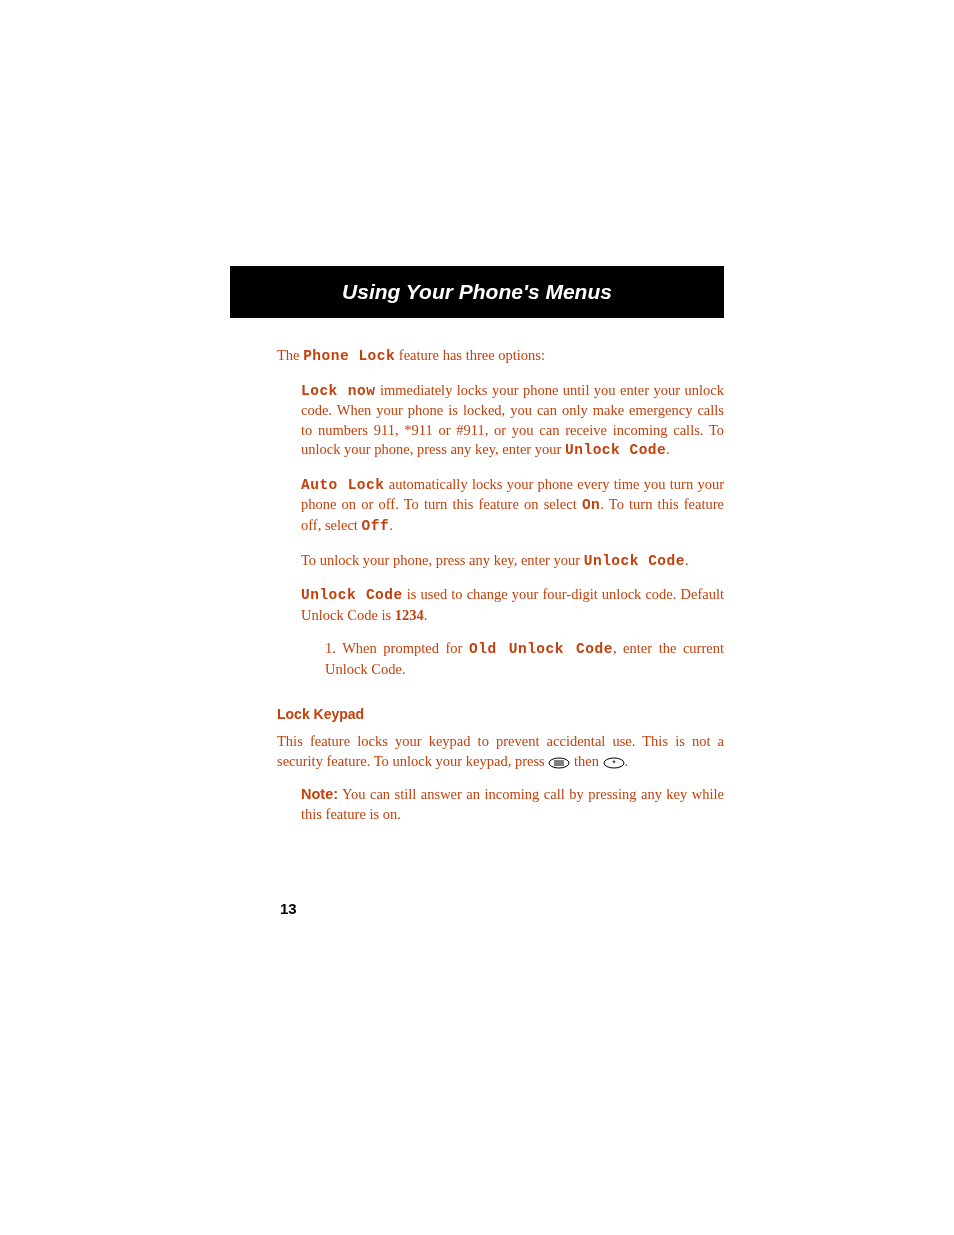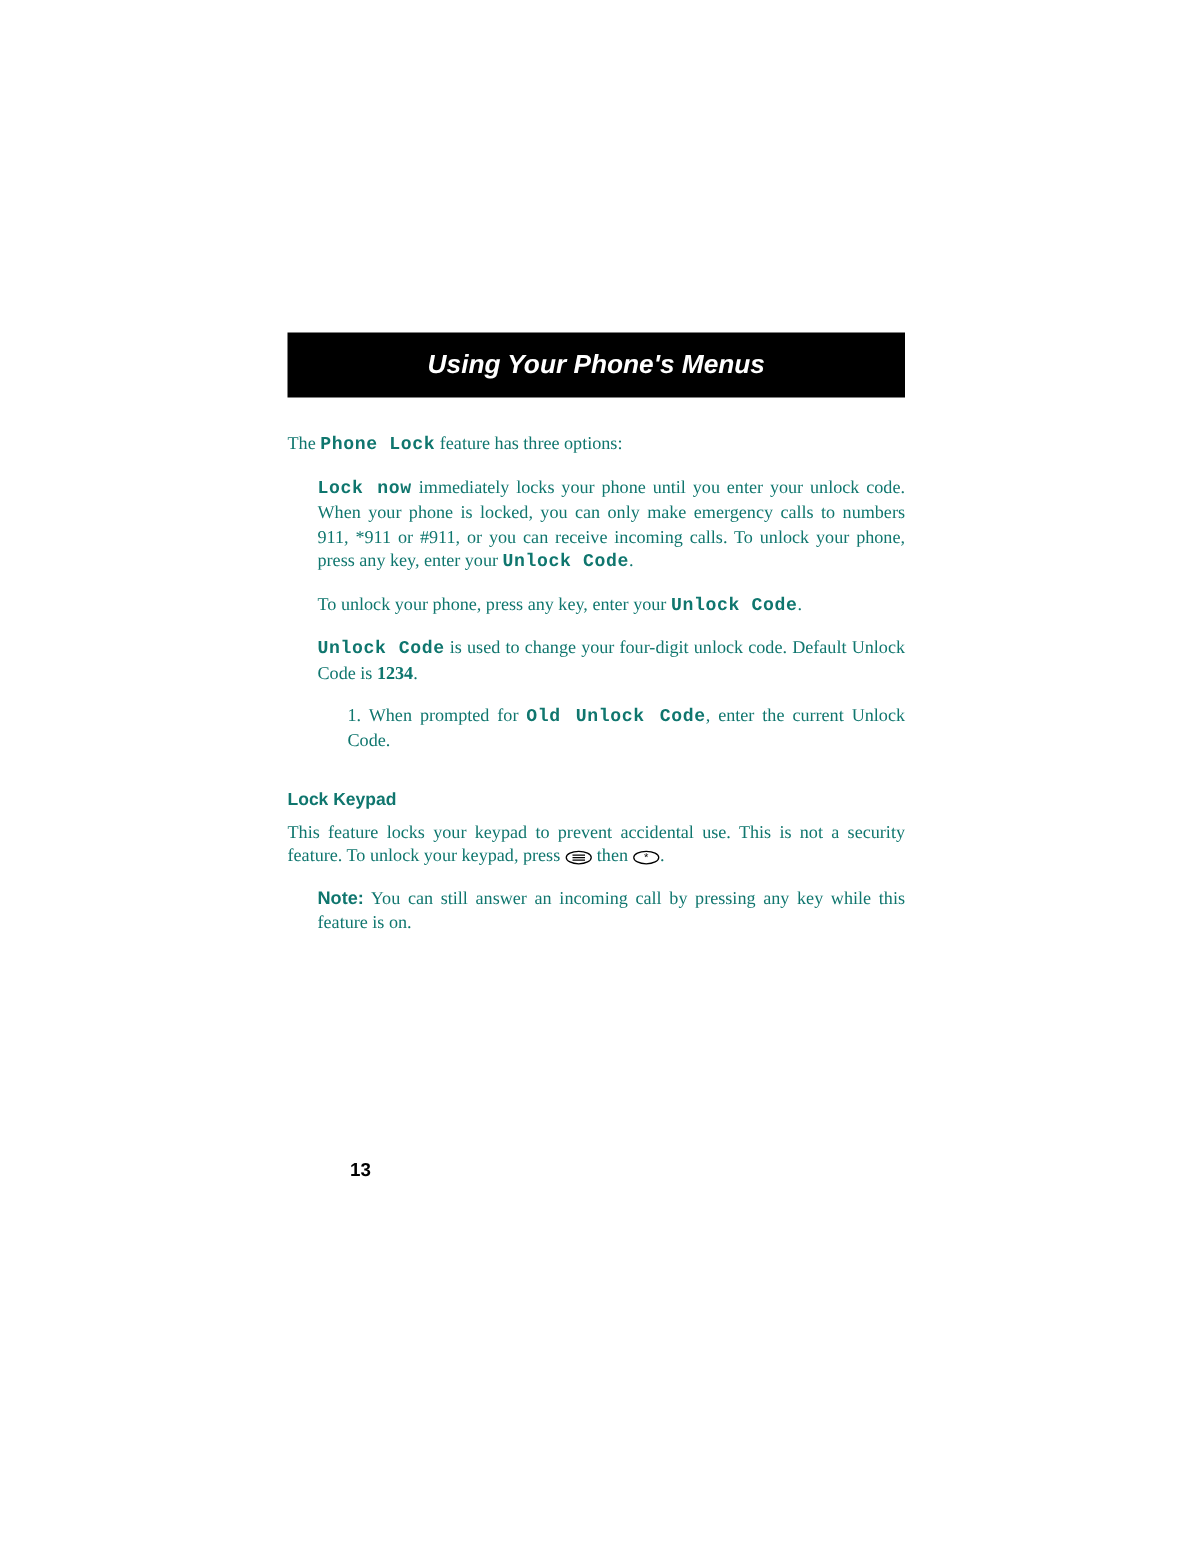--- a/index.html
+++ b/index.html
@@ -1,47 +1,50 @@
 <!DOCTYPE html>
 <html><head>
 <meta charset="utf-8">
 <style>
   * { margin: 0; padding: 0; box-sizing: border-box; }
   html, body { width: 954px; height: 1235px; background: #ffffff; font-family: Georgia, 'Times New Roman', serif; color: #000; }
   .page { width: 954px; height: 1025px; position: relative; padding: 266px 230px 0 230px; }
   .header-bar { background: #000; color: #fff; font-style: italic; font-weight: bold; font-family: Arial, Helvetica, sans-serif; font-size: 21px; text-align: center; padding: 14px 0; margin-bottom: 28px; }
-  .body-text { font-size: 14.5px; line-height: 1.35; color: #0f766e; }
+  .body-text { font-size: 14.5px; line-height: 1.35; color: #c2410c; margin-left: 47px; }
   .para { margin-bottom: 14px; text-align: justify; }
   .indent { padding-left: 24px; }
   .ui-label { font-family: 'Courier New', Courier, monospace; font-weight: bold; letter-spacing: 0.5px; }
   .bold { font-weight: bold; }
   .section-head { font-family: Arial, Helvetica, sans-serif; font-weight: bold; font-size: 14px; margin-top: 26px; margin-bottom: 8px; }
   .key-icon { display: inline-block; vertical-align: -3px; }
   .key-icon svg { display: block; }
-  .page-num { position: absolute; left: 280px; top: 928px; font-family: Arial, Helvetica, sans-serif; font-weight: bold; font-size: 15px; }
+  .page-num { position: absolute; left: 280px; top: 900px; font-family: Arial, Helvetica, sans-serif; font-weight: bold; font-size: 15px; }
 </style>
 </head>
 <body>
 
 <div class="page">
 
   <div class="header-bar">
     <span>Using Your Phone's Menus</span>
   </div>
 
   <div class="body-text">
 
     <div class="para">
       <span>The </span><span class="ui-label">Phone Lock</span><span> feature has three options:</span>
     </div>
 
     <div class="para indent">
       <span class="ui-label">Lock now</span><span> immediately locks your phone until you enter your unlock code. When your phone is locked, you can only make emergency calls to numbers 911, *911 or #911, or you can receive incoming calls. To unlock your phone, press any key, enter your </span><span class="ui-label">Unlock Code</span><span>.</span>
     </div>
 
+    <div class="para indent">
+      <span class="ui-label">Auto Lock</span><span> automatically locks your phone every time you turn your phone on or off. To turn this feature on select </span><span class="ui-label">On</span><span>. To turn this feature off, select </span><span class="ui-label">Off</span><span>.</span>
+    </div>
 
     <div class="para indent">
       <span>To unlock your phone, press any key, enter your </span><span class="ui-label">Unlock Code</span><span>.</span>
     </div>
 
     <div class="para indent">
       <span class="ui-label">Unlock Code</span><span> is used to change your four-digit unlock code. Default Unlock Code is </span><span class="bold">1234</span><span>.</span>
     </div>
 
     <div class="para indent" style="padding-left:48px;">

